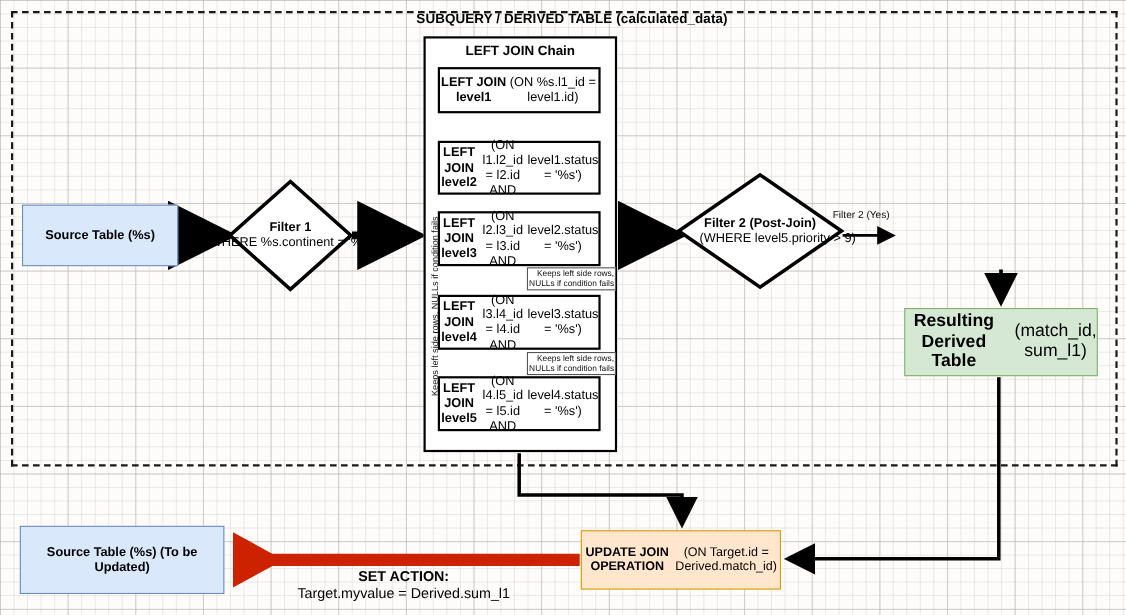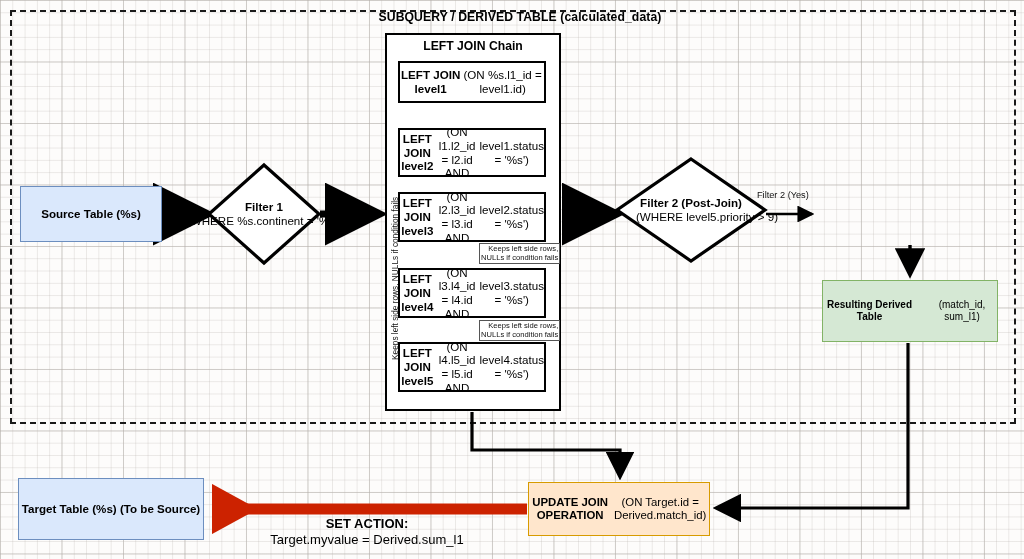--- a/index.html
+++ b/index.html
@@ -128,21 +128,21 @@
     font-size: 11.6px;
   }
   #aggregation-box {
     left: 818px; top: 182px; width: 184px; height: 62px;
     background: #e1d5e7; border: 1.6px solid #9673a6;
     font-size: 11.4px;
   }
   #derived-table-box {
     left: 822px; top: 280px; width: 176px; height: 62px;
     background: #d5e8d4; border: 1.6px solid #82b366;
-    font-size: 10px;
+    font-size: 16px;
     gap: 11px;
   }
   #update-join-box {
     left: 528px; top: 482px; width: 182px; height: 54px;
     background: #ffe6cc; border: 1.6px solid #d79b00;
     font-size: 11.4px;
   }
 
   #set-action-label {
     position: absolute;
@@ -300,21 +300,21 @@
     <div class="ttl">Resulting Derived Table</div>
     <div class="sub">(match_id, sum_l1)</div>
   </div>
 
   <div class="node" id="update-join-box">
     <div class="ttl">UPDATE JOIN OPERATION</div>
     <div class="sub">(ON Target.id = Derived.match_id)</div>
   </div>
 
   <div class="node" id="target-table">
-    <div class="ttl">Target Table (%s) (To be Source)</div>
+    <div class="ttl">Source Table (%s) (To be Updated)</div>
   </div>
 
   <div id="set-action-label">
     <div style="font-weight:bold;">SET ACTION:</div>
     <div>Target.myvalue = Derived.sum_l1</div>
   </div>
 
 </div>
 
 </body></html>

